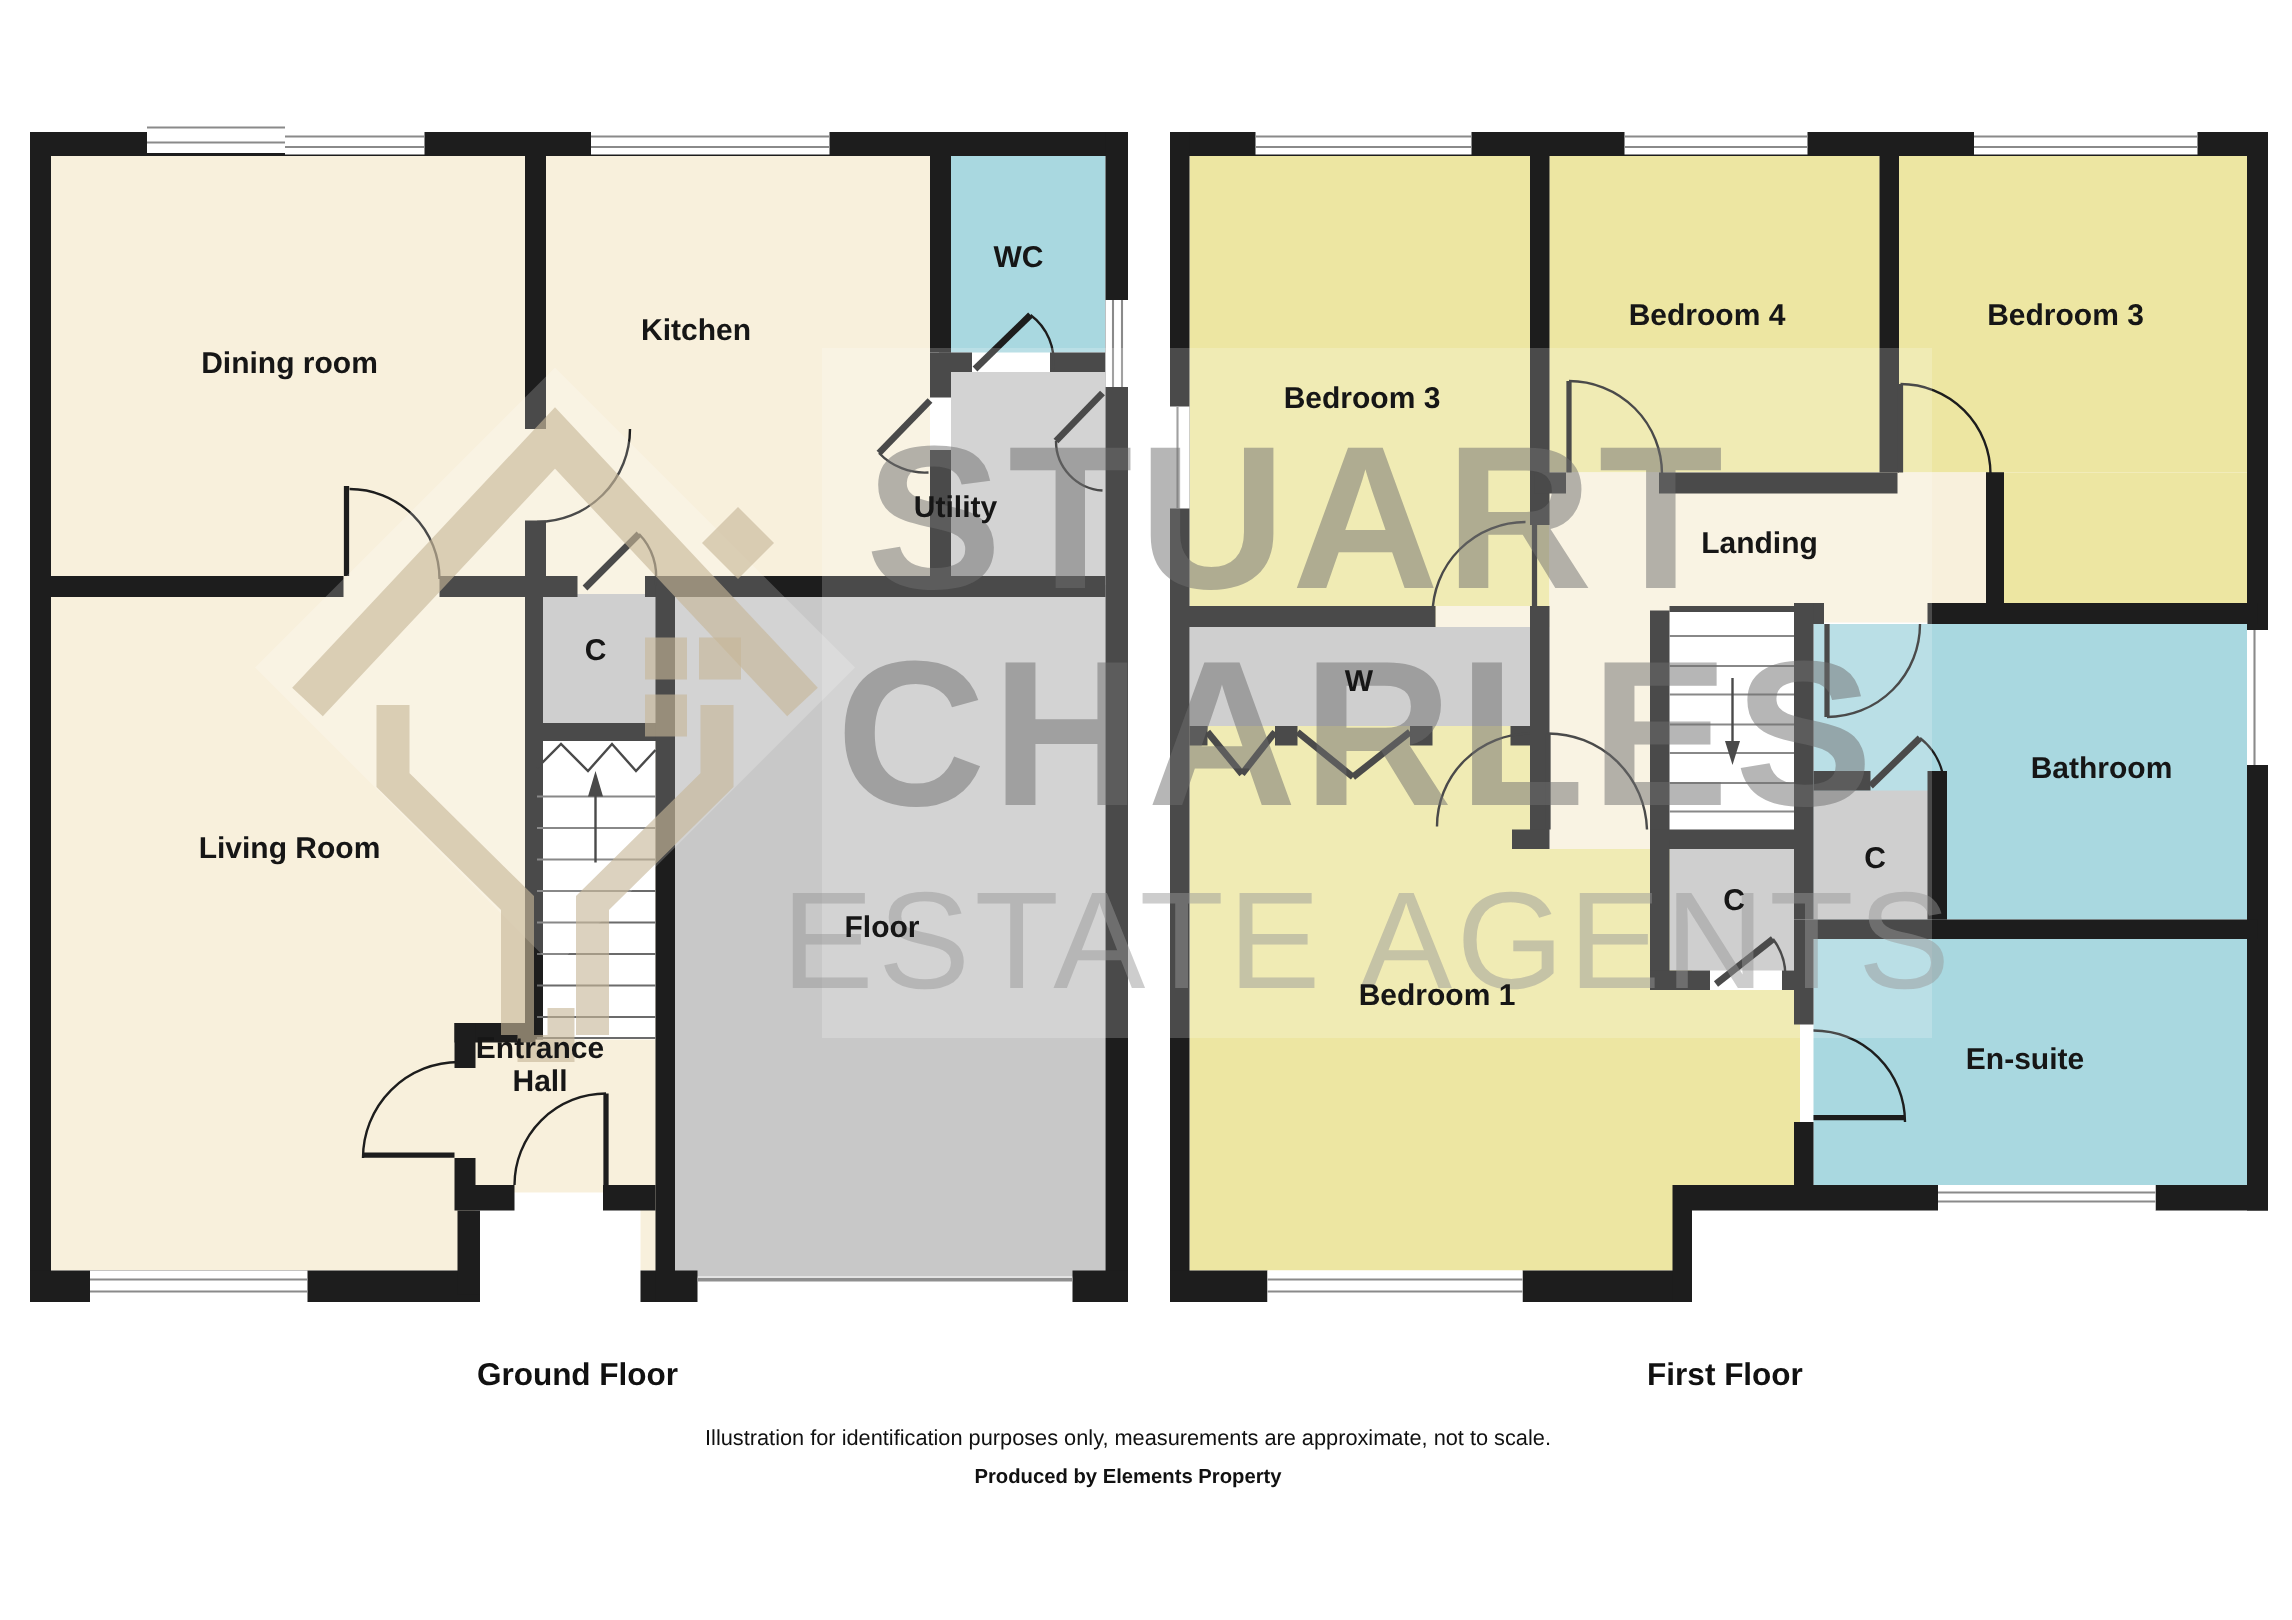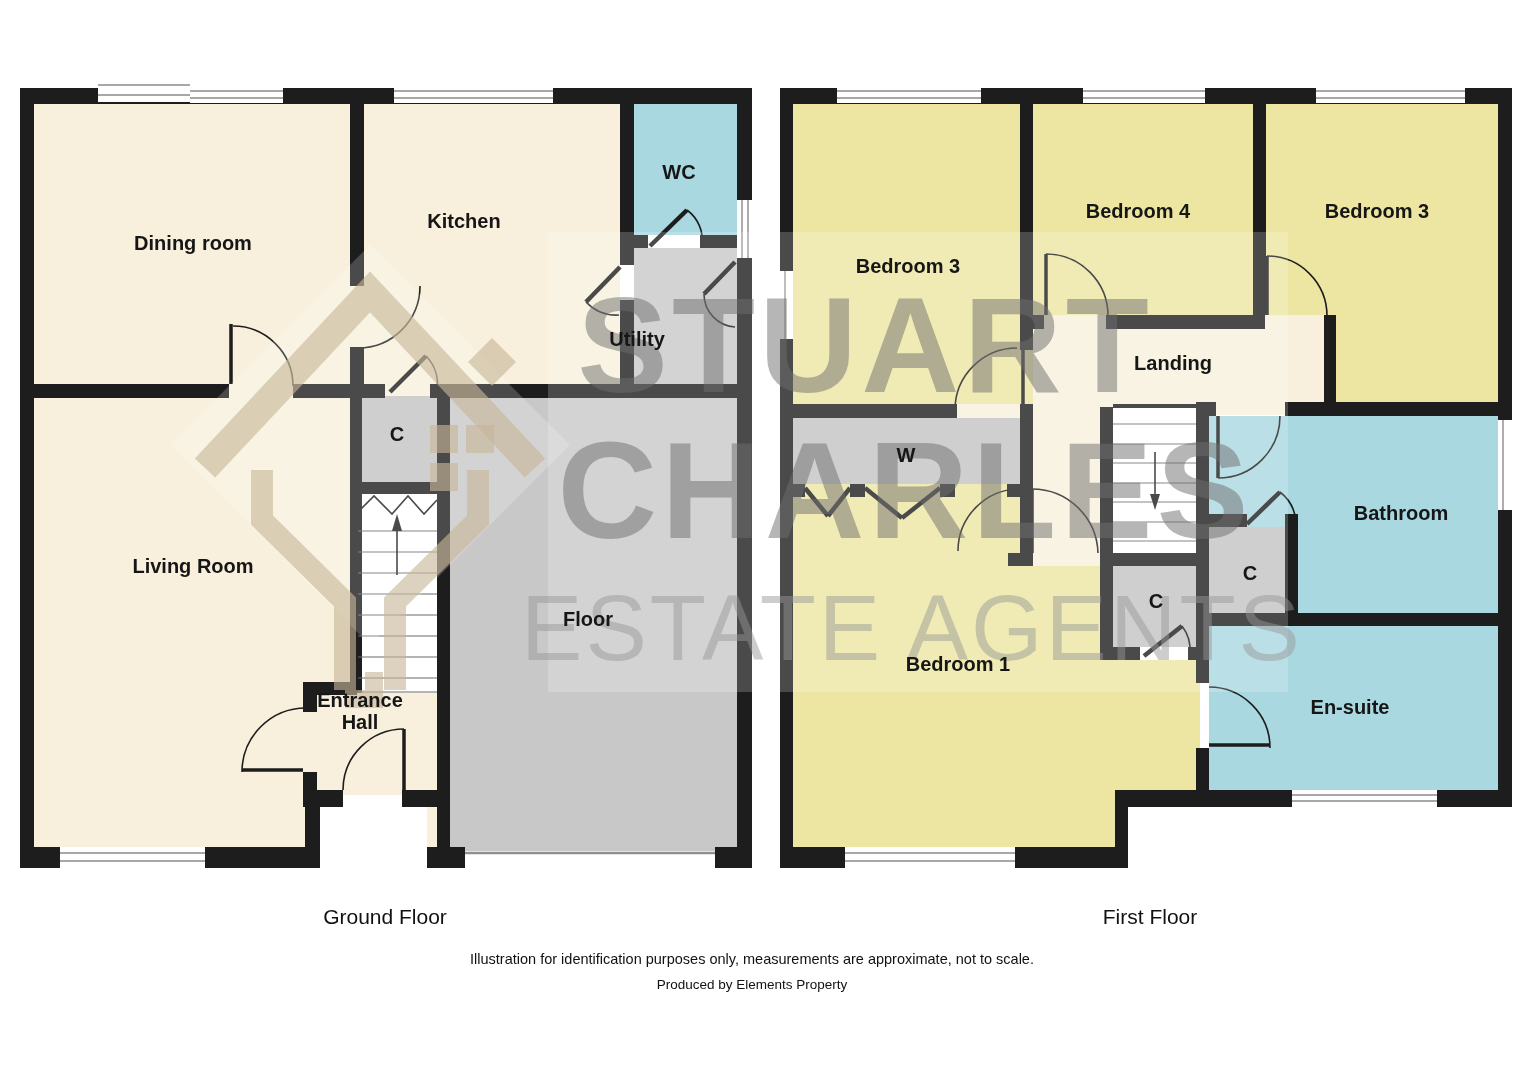--- a/index.html
+++ b/index.html
@@ -21,24 +21,24 @@
   
   .wm{position:absolute;z-index:2;transform:translate(-50%,-50%);white-space:nowrap;
       font-weight:bold;pointer-events:none;}
   .wm-big{font-size:136px;letter-spacing:4px;color:rgba(110,110,110,0.50);}
   .wm-big2{font-size:138px;letter-spacing:4px;color:rgba(110,110,110,0.50);}
   .wm-thin{font-size:92px;font-weight:400;letter-spacing:3px;color:rgba(150,150,150,0.48);}
   
   .rlabel{position:absolute;z-index:3;transform:translate(-50%,-50%);font-weight:bold;
           font-size:20px;color:#161616;white-space:nowrap;text-align:center;line-height:1.12;}
   .wrap{white-space:normal;width:118px;text-align:center;}
-  .floor-title{position:absolute;z-index:3;transform:translate(-50%,-50%);font-weight:normal;
+  .floor-title{position:absolute;z-index:3;transform:translate(-50%,-50%);font-weight:bold;
                font-size:21px;color:#111;white-space:nowrap;}
   .note{position:absolute;z-index:3;transform:translate(-50%,-50%);font-size:14.5px;color:#111;white-space:nowrap;}
-  .note2{position:absolute;z-index:3;transform:translate(-50%,-50%);font-size:13.5px;color:#111;white-space:nowrap;}
+  .note2{position:absolute;z-index:3;transform:translate(-50%,-50%);font-size:13.5px;color:#111;white-space:nowrap;font-weight:bold;}
 </style>
 </head>
 <body>
 
 <div class="canvas">
 
   <svg class="plan-svg" width="1528" height="1080" viewBox="0 0 1528 1080">
 
     <g>
 

